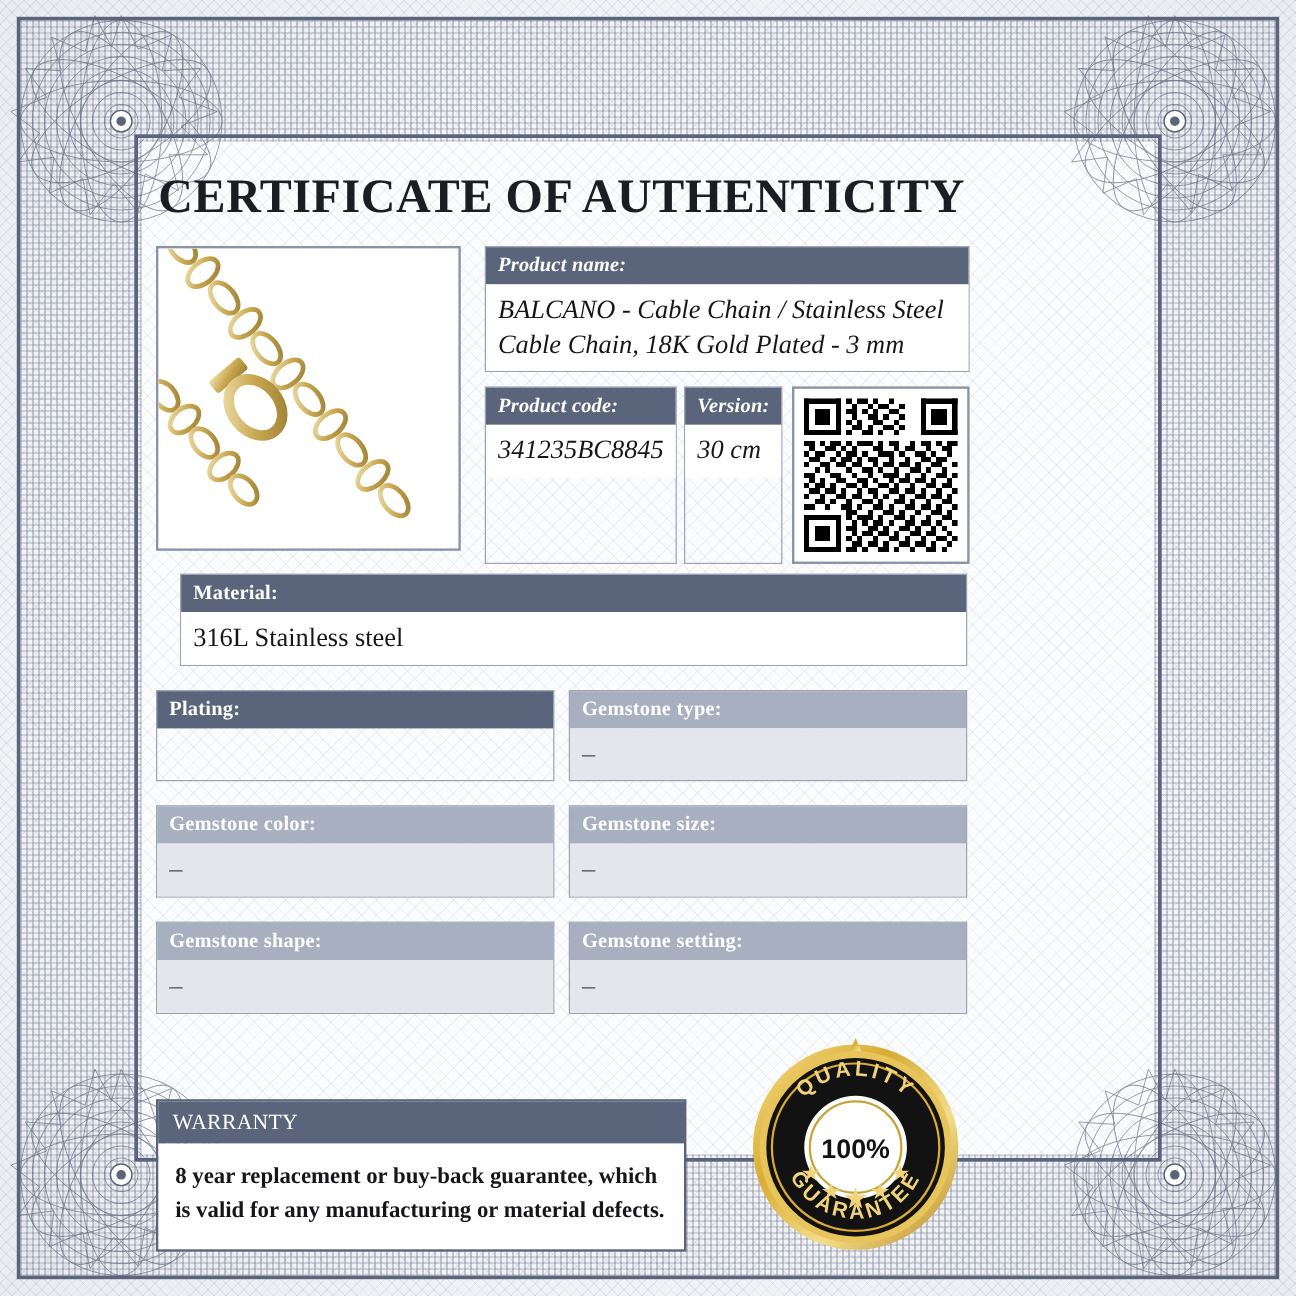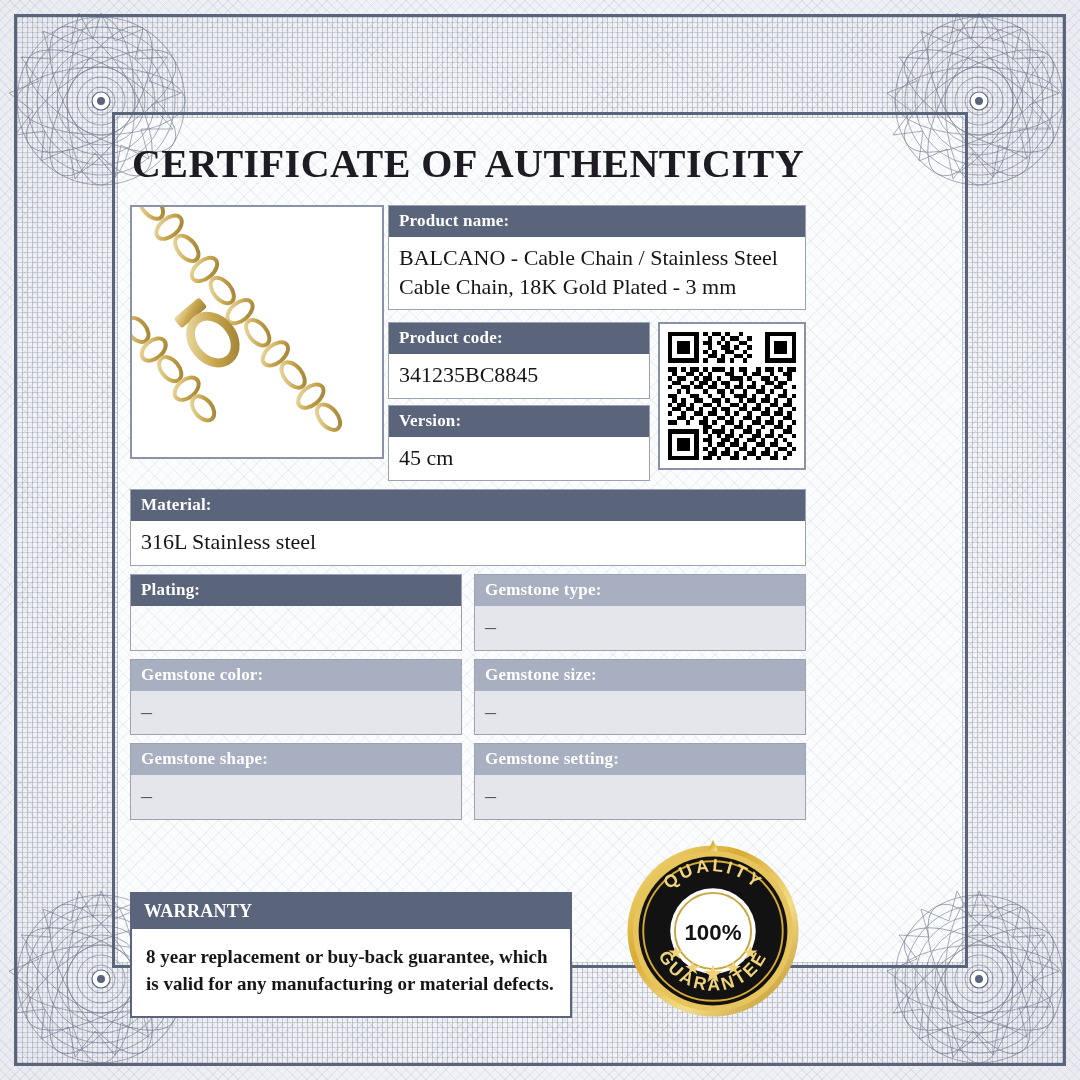--- a/index.html
+++ b/index.html
@@ -79,21 +79,22 @@
     text-align: center;
     font-size: 40px;
     font-weight: bold;
     letter-spacing: 0.5px;
     color: #1c1c22;
     margin: 14px 0 18px 0;
   }
 
   .row {
     display: flex;
-    gap: 4px;
+    gap: 20px;
+    font-style: italic;
   }
 
   .photo-box {
     width: 254px;
     height: 254px;
     border: 2px solid #8a93a8;
     background: #ffffff;
     box-sizing: border-box;
     flex: 0 0 auto;
     position: relative;
@@ -137,60 +138,60 @@
   }
 
   .mid-row {
     display: flex;
     gap: 8px;
     margin-top: 6px;
   }
   .mid-left {
     flex: 1 1 auto;
     display: flex;
-    flex-direction: column;
+    flex-direction: row;
     gap: 6px;
   }
   .qr-box {
     width: 148px;
     height: 148px;
     border: 2px solid #8a93a8;
     background: #ffffff;
     box-sizing: border-box;
     padding: 8px;
     flex: 0 0 auto;
     align-self: flex-start;
   }
   .qr-box svg { display: block; width: 100%; height: 100%; }
 
   .grid2 {
     display: flex;
     gap: 12px;
-    margin-top: 8px;
+    margin-top: 20px;
   }
   .grid2 > .field { flex: 1 1 0; }
 
   .warranty-wrap {
     display: flex;
     align-items: flex-end;
     margin-top: 18px;
     gap: 16px;
   }
   .warranty {
     width: 528px;
     border: 2px solid #6d7histor;
     box-sizing: border-box;
   }
   .warranty {
     border: 2px solid #5a647b;
   }
   .warranty .w-head {
     background: #5a647b;
     color: #ffffff;
-    font-weight: bold;
+    font-weight: normal;
     font-size: 18px;
     padding: 7px 12px;
     letter-spacing: 0.3px;
   }
   .warranty .w-body {
     background: #ffffff;
     color: #16161a;
     font-size: 19px;
     font-weight: bold;
     line-height: 1.45;
@@ -382,21 +383,21 @@
         </div>
 
         <div class="mid-row">
           <div class="mid-left">
             <div class="field">
               <div class="field-label">Product code:</div>
               <div class="field-value">341235BC8845</div>
             </div>
             <div class="field">
               <div class="field-label">Version:</div>
-              <div class="field-value">45 cm</div>
+              <div class="field-value">30 cm</div>
             </div>
           </div>
 
           <div class="qr-box">
             <svg viewBox="0 0 29 29" shape-rendering="crispEdges">
               <rect width="29" height="29" fill="#ffffff"></rect>
               <g fill="#000000">
                 <rect x="0" y="0" width="7" height="1"></rect>
                   <rect x="0" y="0" width="1" height="7"></rect>
                 <rect x="6" y="0" width="1" height="7"></rect>
@@ -624,21 +625,21 @@
                 <rect x="20" y="28" width="1" height="1"></rect>
                   <rect x="23" y="28" width="2" height="1"></rect>
                 <rect x="26" y="28" width="1" height="1"></rect>
               </g>
             </svg>
           </div>
         </div>
       </div>
     </div>
 
-    <div style="margin-top:8px;">
+    <div style="margin-top:8px;margin-left:20px;">
       <div class="field">
         <div class="field-label">Material:</div>
         <div class="field-value">316L Stainless steel</div>
       </div>
     </div>
 
     <div class="grid2">
       <div class="field">
         <div class="field-label">Plating:</div>
       </div>

